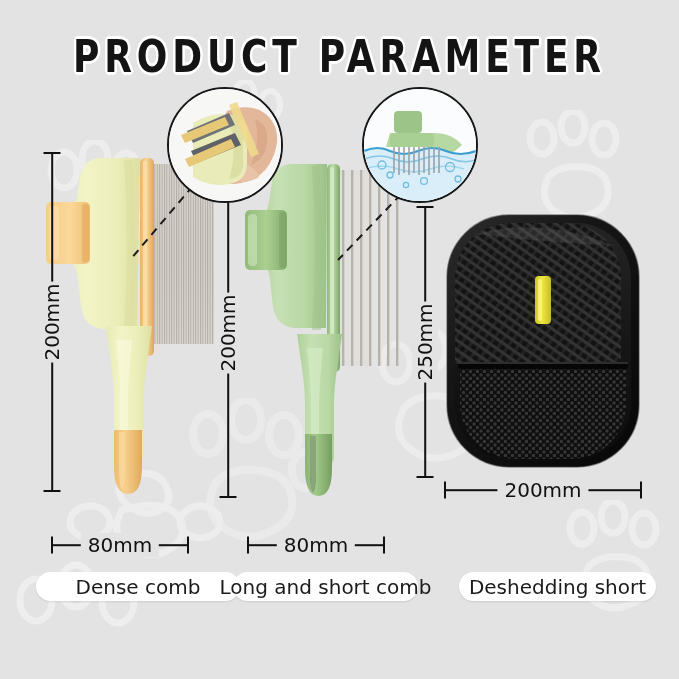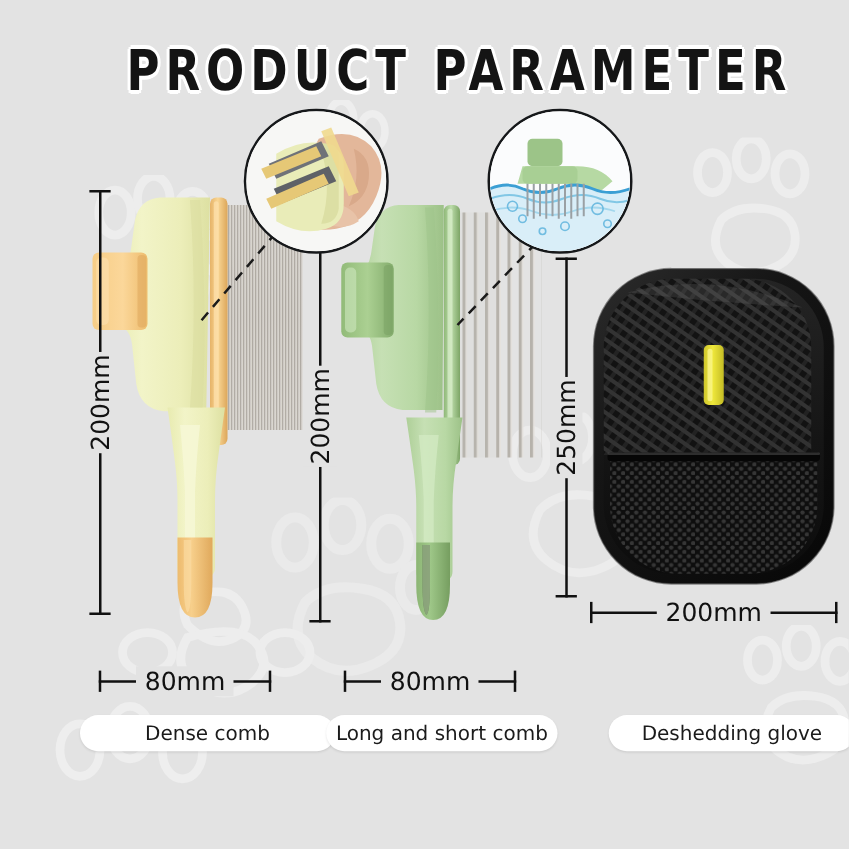--- a/index.html
+++ b/index.html
@@ -4,21 +4,21 @@
 <style>
   * { box-sizing: border-box; }
   html, body { margin:0; padding:0; }
   body {
     width:679px; height:679px;
     background:#e3e3e3;
     font-family:"Liberation Sans", sans-serif;
     overflow:hidden;
     position:relative;
   }
-  #stage { position:absolute; inset:0;margin-left:28px; }
+  #stage { position:absolute; inset:0; }
 
   
   .paws { position:absolute; inset:0; z-index:0; pointer-events:none; }
   .paw { position:absolute; }
   .paw svg { display:block; }
 
   
   .title {
     position:absolute; top:30px; left:0; width:679px;
     text-align:center;
@@ -83,21 +83,21 @@
     background:#fbfbfb;
   }
   .leader { position:absolute; z-index:4; }
 
   
   .pill {
     position:absolute; z-index:8;
     background:#fff; border-radius:20px;
     display:flex; align-items:center; justify-content:center;
     font-family:"DejaVu Sans", sans-serif;
-    font-size:16px; color:#1b1b1b;
+    font-size:20px; color:#1b1b1b;
     box-shadow:0 1px 2px rgba(0,0,0,0.10);
     white-space:nowrap;
   }
 </style>
 </head>
 <body>
 
 <div id="stage">
 
   <div class="paws">
@@ -511,16 +511,16 @@
     <div class="txt">200mm</div>
   </div>
 
   <div class="pill" style="left:36px; top:572px; width:204px; height:29px;">
     <span>Dense comb</span>
   </div>
   <div class="pill" style="left:233px; top:572px; width:185px; height:29px;text-align:center;">
     <span>Long and short comb</span>
   </div>
   <div class="pill" style="left:459px; top:572px; width:197px; height:29px;">
-    <span>Deshedding glove</span>
+    <span>Deshedding short</span>
   </div>
 
 </div>
 
 </body></html>

